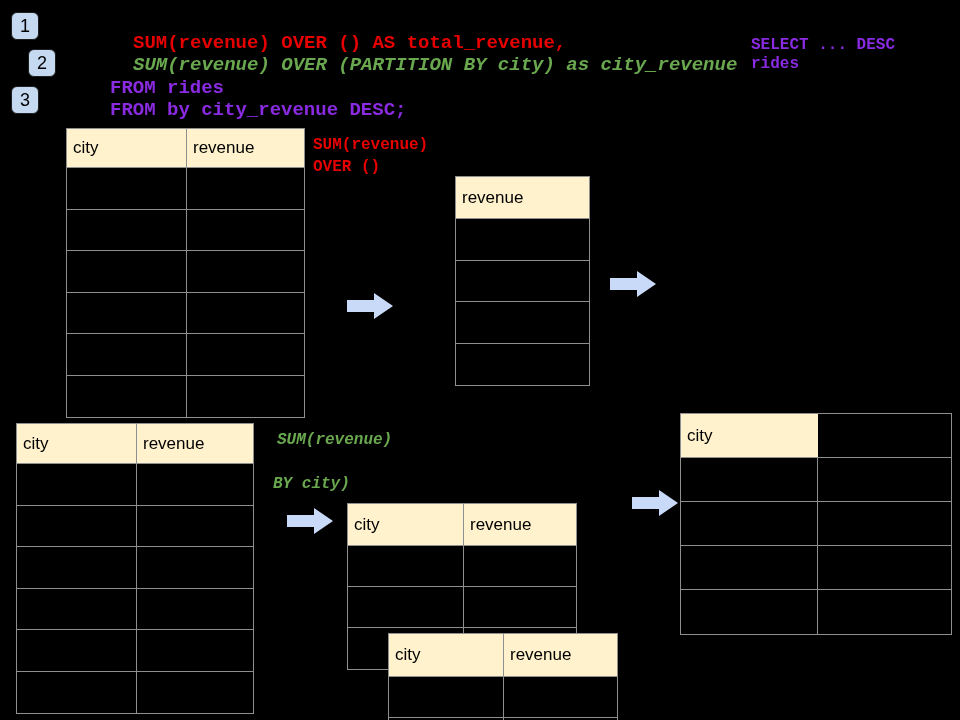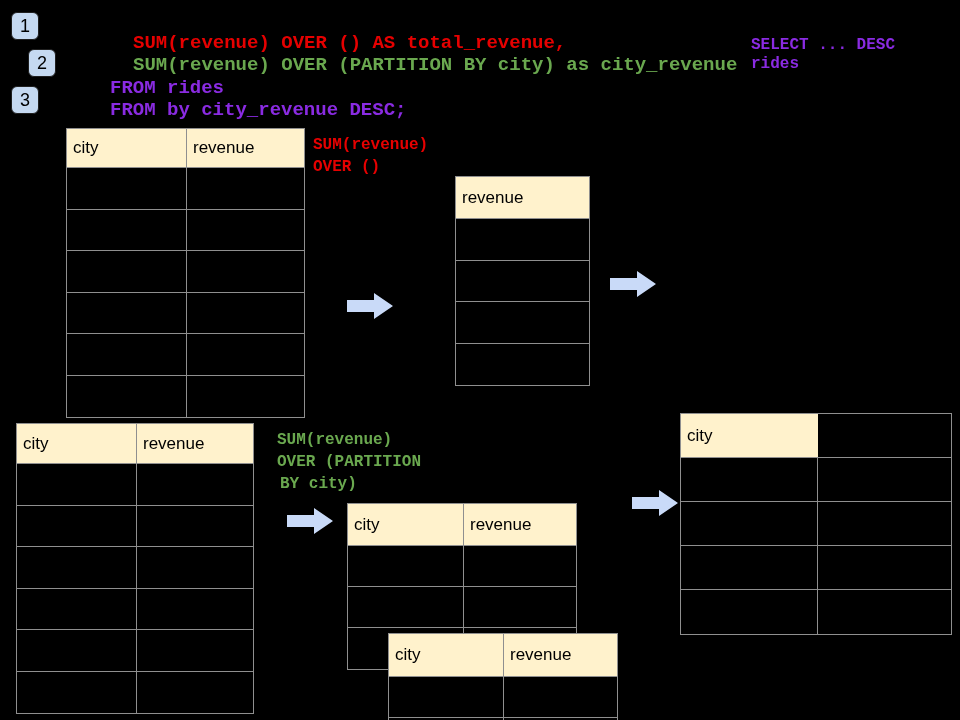--- a/index.html
+++ b/index.html
@@ -14,21 +14,21 @@
   .code{
     position:absolute;white-space:pre;line-height:1;
     font-family:"Liberation Mono","DejaVu Sans Mono",monospace;
     font-weight:bold;
   }
   .code-main{font-size:19px;}
   .code-label{font-size:16px;}
   .code-note{font-size:16px;}
   .c-purple{color:var(--code-purple,#8A2BE2);}
   .c-red{color:var(--code-red,#E60000);}
-  .c-green{color:var(--code-green,#6AA84F);}
+  .c-green{color:var(--code-green,#6AA84F);font-style:italic;}
   
   .badge{
     position:absolute;width:28px;height:28px;border-radius:6px;
     background:var(--badge-bg,#C5D9F1);border:1px solid var(--badge-border,#1F1F1F);
     color:#000;font-size:18px;display:flex;align-items:center;justify-content:center;
   }
   
   .tbl{position:absolute;background:#000;border:1px solid var(--table-border,#8F8F8F);}
   .thead,.tr{display:grid;}
   .th{
@@ -66,22 +66,21 @@
   <div class="code code-main c-purple" style="left:110px;top:79px">FROM rides</div>
   <div class="code code-main c-purple" style="left:110px;top:101px">FROM by city_revenue DESC;</div>
 
   <div class="code code-note c-purple" style="left:751px;top:37px">SELECT ... DESC</div>
   <div class="code code-note c-purple" style="left:751px;top:56px">rides</div>
 
   <div class="code code-label c-red" style="left:313px;top:137px">SUM(revenue)</div>
   <div class="code code-label c-red" style="left:313px;top:159px">OVER ()</div>
 
   <div class="code code-label c-green" style="left:277px;top:432px">SUM(revenue)</div>
-  <div class="code code-label c-green" style="left:277px;top:454px">OVER (PARTITION</div>
-  <div class="code code-label c-green" style="left:280px;top:476px">BY city)</div>
+  <div class="code code-label c-green" style="left:273px;top:476px">BY city)</div>
 
   <div class="tbl t1" style="left:66px;top:128px;width:239px">
     <div class="thead">
       <div class="th">city</div>
       <div class="th">revenue</div>
     </div>
     <div class="tbody">
         <div class="tr">
           <div class="td"></div>
           <div class="td"></div>

